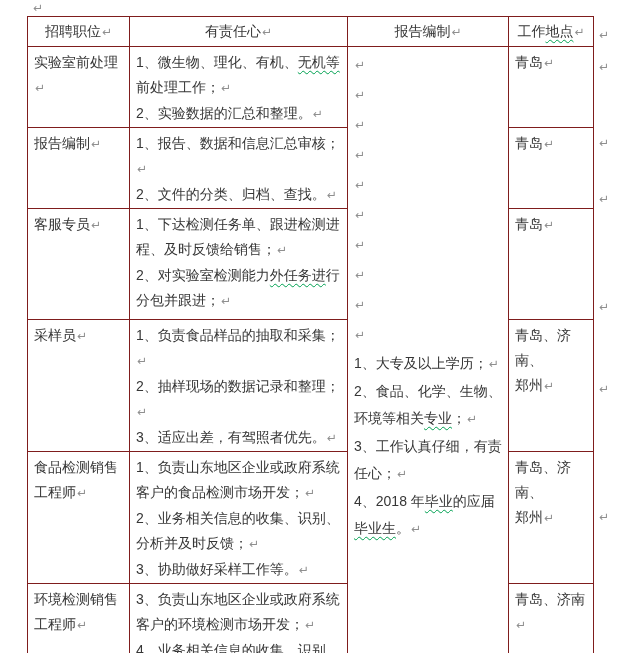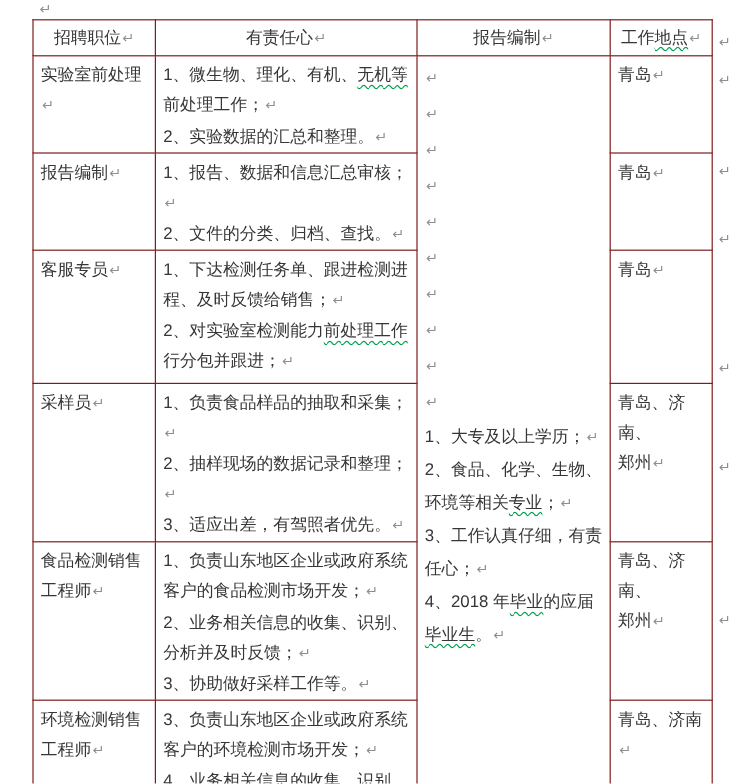--- a/index.html
+++ b/index.html
@@ -118,21 +118,21 @@
         <td class="location-cell">
           <p>青岛<span class="pilcrow">↵</span></p>
         </td>
       </tr>
       <tr style="height: 111px;">
         <td class="position-cell">
           <p>客服专员<span class="pilcrow">↵</span></p>
         </td>
         <td class="duties-cell">
           <p>1、下达检测任务单、跟进检测进程、及时反馈给销售；<span class="pilcrow">↵</span></p>
-          <p>2、对实验室检测能力<span class="wavy">前处理工作</span>行分包并跟进；<span class="pilcrow">↵</span></p>
+          <p>2、对实验室检测能力<span class="wavy">外任务进</span>行分包并跟进；<span class="pilcrow">↵</span></p>
         </td>
         <td class="location-cell">
           <p>青岛<span class="pilcrow">↵</span></p>
         </td>
       </tr>
       <tr style="height: 82px;">
         <td class="position-cell">
           <p>采样员<span class="pilcrow">↵</span></p>
         </td>
         <td class="duties-cell">

